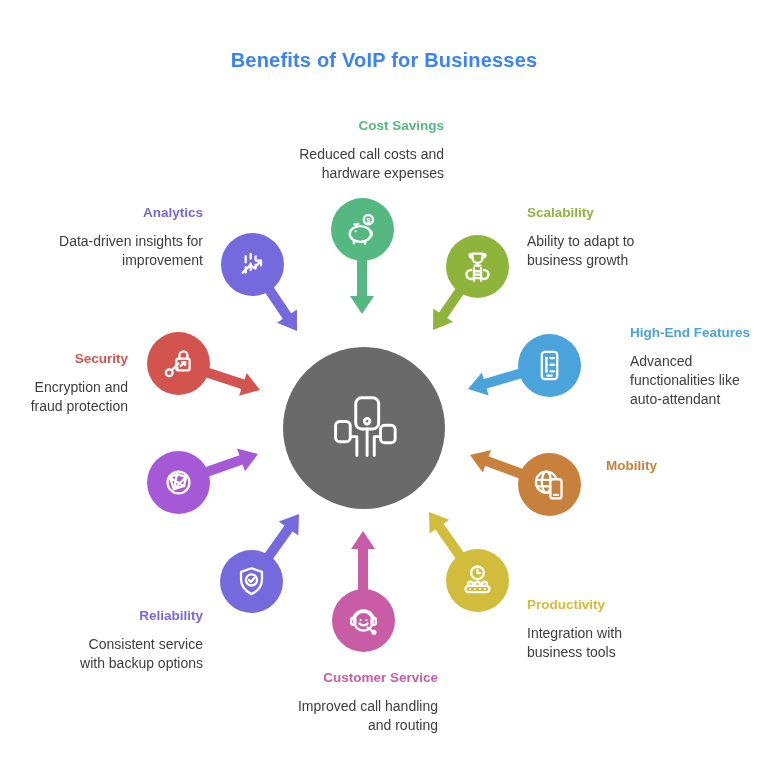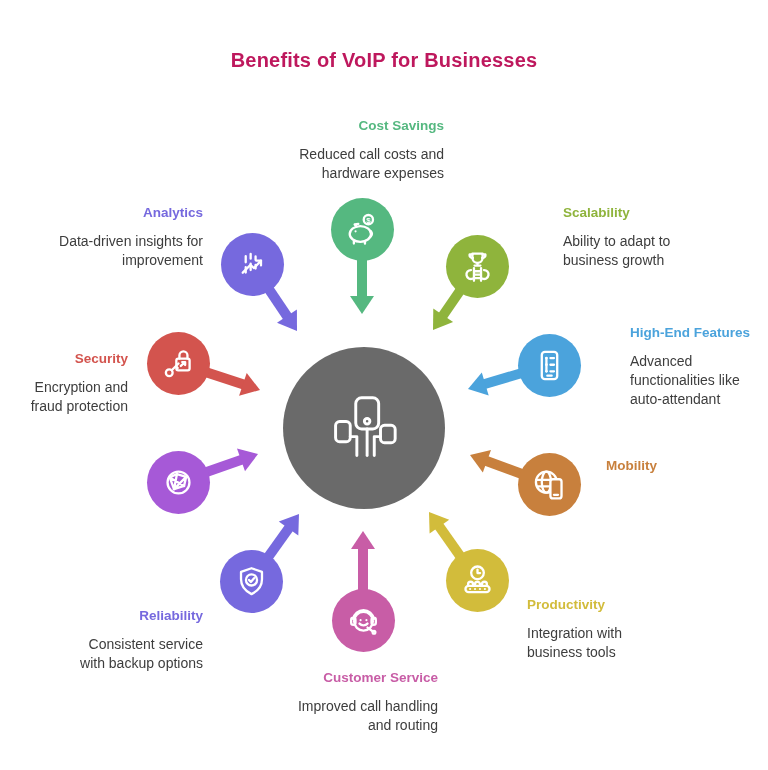--- a/index.html
+++ b/index.html
@@ -1,19 +1,19 @@
 <!DOCTYPE html>
 <html><head>
 <meta charset="utf-8">
 <style>
   html,body{margin:0;padding:0;background:#ffffff;}
   .canvas{position:relative;width:768px;height:770px;background:#ffffff;overflow:hidden;
           font-family:"Liberation Sans",sans-serif;}
   .page-title{position:absolute;top:49px;left:0;width:100%;text-align:center;
-              font-size:20px;font-weight:bold;color:#be185d;letter-spacing:.2px;}
+              font-size:20px;font-weight:bold;color:#3b82f6;letter-spacing:.2px;}
   #arrows{position:absolute;left:0;top:0;width:768px;height:770px;}
   .spoke-circle{position:absolute;width:63px;height:63px;border-radius:50%;
                 background:var(--c);display:flex;align-items:center;justify-content:center;}
   .center-circle{position:absolute;left:283px;top:347px;width:162px;height:162px;border-radius:50%;
                  display:flex;align-items:center;justify-content:center;}
   .icon{stroke:#ffffff;fill:none;stroke-width:1.5;stroke-linecap:round;stroke-linejoin:round;}
   .icon-big{stroke:#ffffff;fill:none;stroke-width:1.6;stroke-linecap:round;stroke-linejoin:round;}
   .spoke-text{position:absolute;}
   .spoke-title{font-size:13.5px;font-weight:bold;color:var(--c);white-space:nowrap;line-height:1.2;}
   .spoke-desc{margin-top:11px;font-size:14px;line-height:1.36;color:#3d3d3d;}
@@ -168,21 +168,21 @@
       <path d="M5.7 17.3 L10.6 12.3 L13 14.3 L17.5 9.5"></path>
       <path d="M14.4 9.5 h3.1 v3.1"></path>
     </svg>
   </div>
 
   <div class="spoke-text ta-c" style="left: 284px; top: 118px; width: 160px; --c: #55b880;">
     <div class="spoke-title">Cost Savings</div>
     <div class="spoke-desc">Reduced call costs and hardware expenses</div>
   </div>
 
-  <div class="spoke-text ta-l" style="left: 527px; top: 205px; width: 118px; margin-left: 36px; --c: #8fb43c;">
+  <div class="spoke-text ta-l" style="left: 527px; top: 205px; width: 118px; --c: #8fb43c;">
     <div class="spoke-title">Scalability</div>
     <div class="spoke-desc">Ability to adapt to business growth</div>
   </div>
 
   <div class="spoke-text ta-l" style="left: 630px; top: 325px; width: 116px; --c: #4ba3dc;">
     <div class="spoke-title">High-End Features</div>
     <div class="spoke-desc">Advanced functionalities like auto-attendant</div>
   </div>
 
   <div class="spoke-text ta-l" style="left: 606px; top: 458px; width: 100px; --c: #c8803d;">

